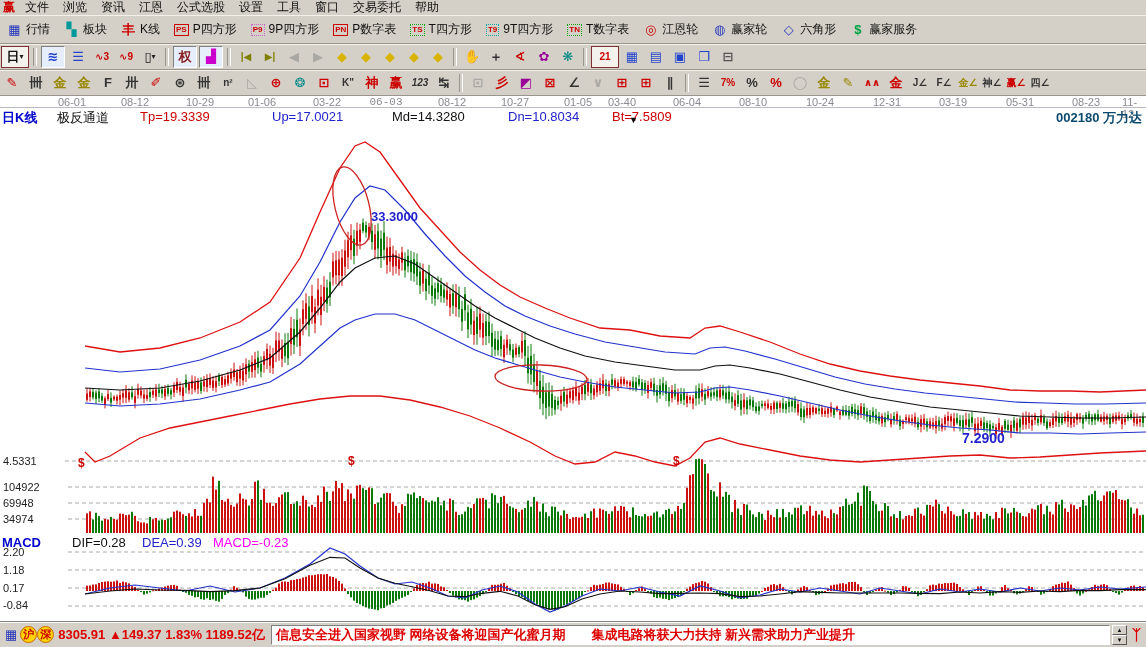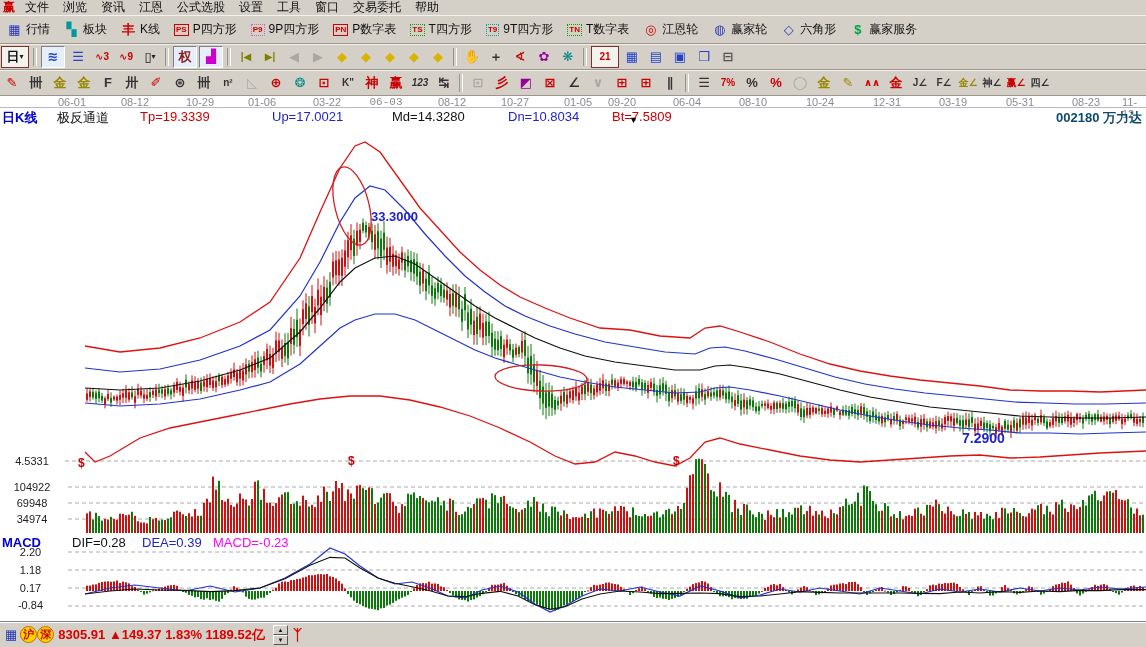--- a/index.html
+++ b/index.html
@@ -32,21 +32,21 @@
   .axisline{position:absolute;top:107px;left:0;right:0;border-top:1px solid #b9b9c1;z-index:2;}
   .kh{position:absolute;top:109px;font-size:13px;z-index:3;white-space:nowrap;}
   .kh-period{left:2px;color:#0000cc;font-weight:bold;}
   .kh-ind{left:57px;color:#111;}
   .kh-tp{left:140px;color:#cc0000;}
   .kh-up{left:272px;color:#2222cc;}
   .kh-md{left:392px;color:#111;}
   .kh-dn{left:508px;color:#2222cc;}
   .kh-bt{left:612px;color:#cc0000;}
   .kh-stock{left:1056px;color:#0c4a6e;font-weight:bold;}
-  .axlab{position:absolute;font-size:11px;color:#222;text-align:center;width:58px;z-index:3;}
+  .axlab{position:absolute;font-size:11px;color:#222;text-align:left;width:58px;z-index:3;}
   .mh{position:absolute;top:535px;font-size:13px;z-index:3;white-space:nowrap;}
   .mh-title{left:2px;color:#0000cc;font-weight:bold;}
   .mh-dif{left:72px;color:#111;}
   .mh-dea{left:142px;color:#2222cc;}
   .mh-macd{left:213px;color:#ff00ff;}
   .ann{position:absolute;z-index:3;font-weight:bold;white-space:nowrap;}
   
   .statusbar{position:absolute;top:621px;height:26px;left:0;right:0;background:#d4d0c8;z-index:6;
              border-top:1px solid #808080;box-shadow:inset 0 1px 0 #ffffff;display:flex;align-items:center;
              font-size:13px;font-weight:bold;padding:0 2px;box-sizing:border-box;}
@@ -1654,21 +1654,21 @@
 <div id="date-axis">
     <span class="dtick" style="left: 72px;">06-01</span>
     <span class="dtick" style="left: 135px;">08-12</span>
     <span class="dtick" style="left: 200px;">10-29</span>
     <span class="dtick" style="left: 262px;">01-06</span>
     <span class="dtick" style="left: 327px;">03-22</span>
     <span class="dtick" style="left: 386px; font-family: Liberation Mono, monospace;">06-03</span>
     <span class="dtick" style="left: 452px;">08-12</span>
     <span class="dtick" style="left: 515px;">10-27</span>
     <span class="dtick" style="left: 578px;">01-05</span>
-    <span class="dtick" style="left: 622px;">09-20</span>
+    <span class="dtick" style="left: 622px;">03-40</span>
     <span class="dtick" style="left: 687px;">06-04</span>
     <span class="dtick" style="left: 753px;">08-10</span>
     <span class="dtick" style="left: 820px;">10-24</span>
     <span class="dtick" style="left: 887px;">12-31</span>
     <span class="dtick" style="left: 953px;">03-19</span>
     <span class="dtick" style="left: 1020px;">05-31</span>
     <span class="dtick" style="left: 1086px;">08-23</span>
     <span class="dtick" style="left: 1130px;">11-12</span>
   </div>
 <div class="axisline"></div>
@@ -1703,18 +1703,19 @@
     <span class="ann" style="left: 348px; top: 454px; color: rgb(204, 0, 0); font-size: 12px;">$</span>
     <span class="ann" style="left: 673px; top: 454px; color: rgb(204, 0, 0); font-size: 12px;">$</span>
     <span class="ann" style="left: 629px; top: 115px; color: rgb(0, 0, 0); font-size: 9px;">▼</span>
   </div>
 
 <div class="statusbar">
   <span class="sicon">▦</span>
   <span class="badge">沪</span>
   <span class="badge">深</span>
   <span class="idx">8305.91 ▲149.37 1.83% 1189.52亿</span>
+  <span class="news">信息安全进入国家视野 网络设备将迎国产化蜜月期　　集成电路将获大力扶持 新兴需求助力产业提升</span>
   <span class="spin">
     <span>▲</span>
     <span>▼</span>
   </span>
   <span class="antenna">ᛉ</span>
 </div>
 
 </body></html>

